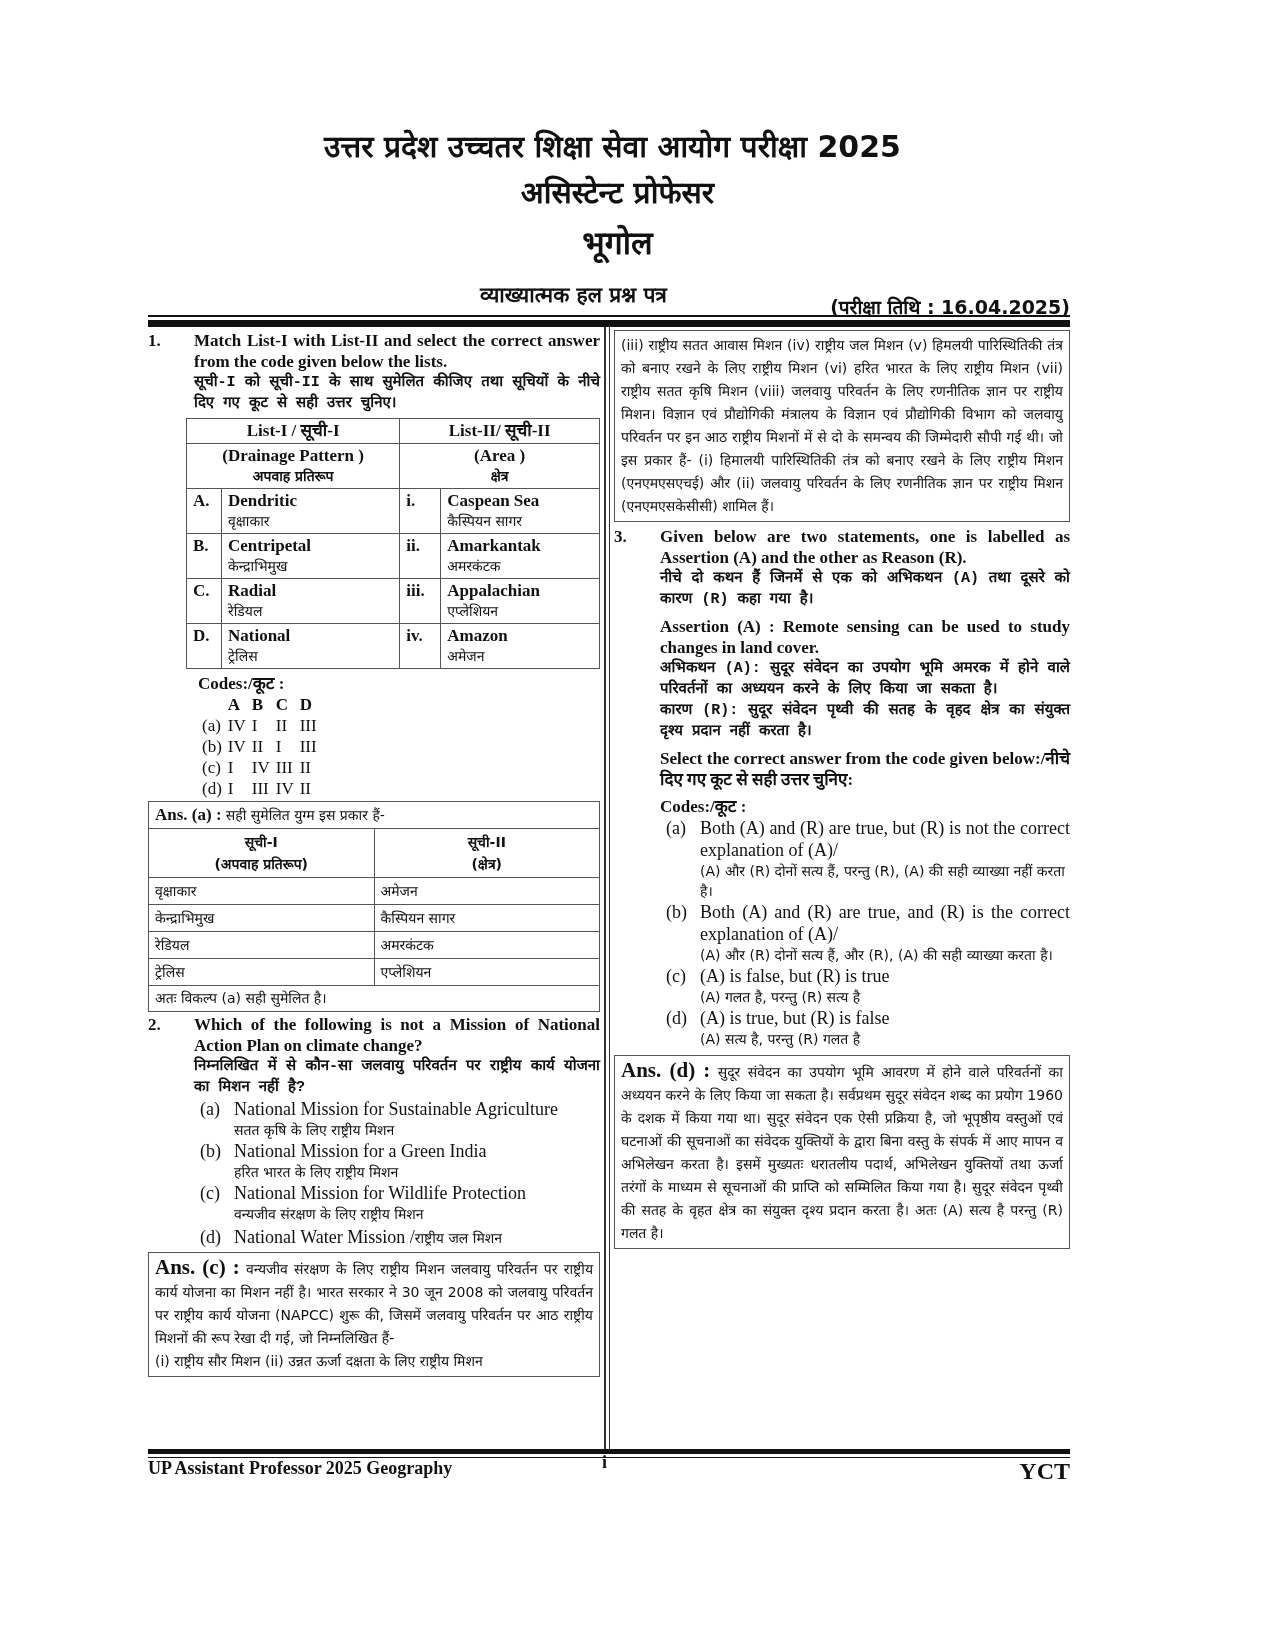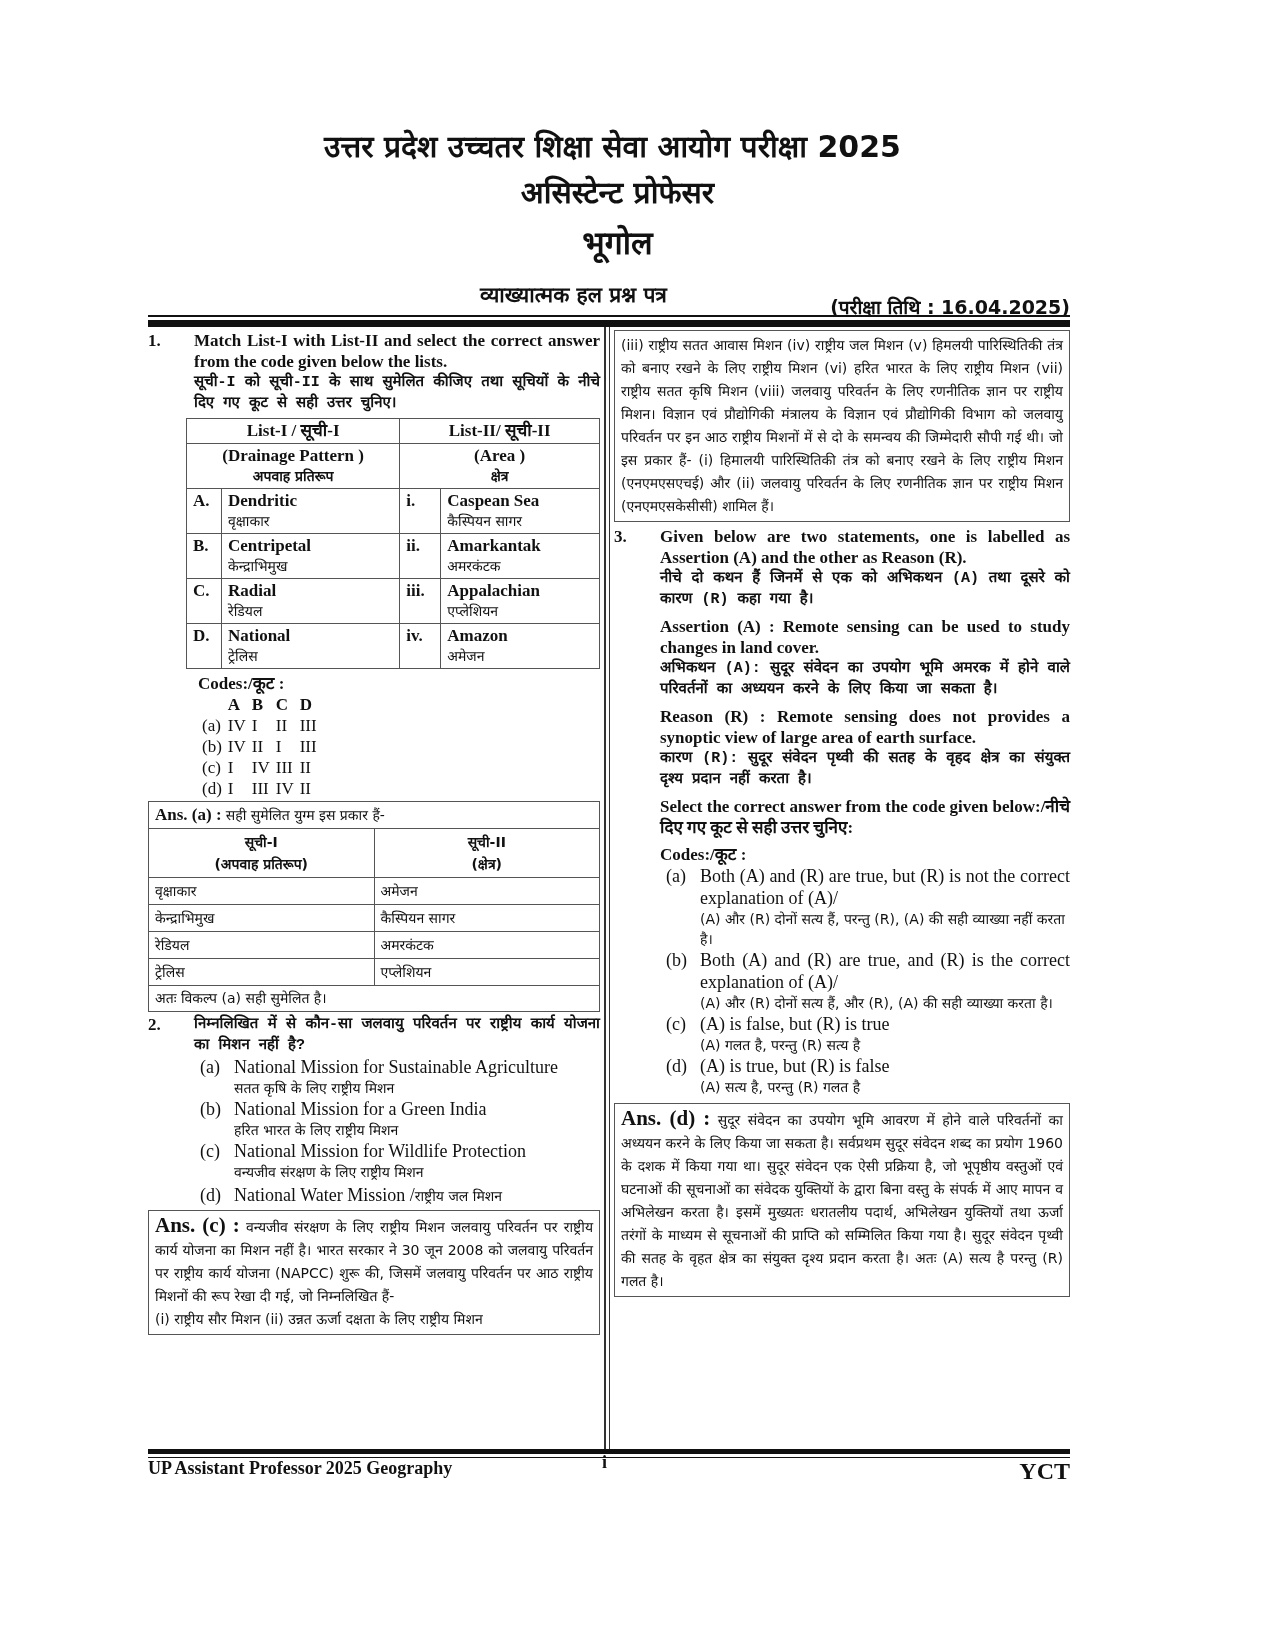--- a/index.html
+++ b/index.html
@@ -218,20 +218,21 @@
               <td>एप्लेशियन</td>
             </tr>
       </tbody>
         </table>
       <div class="line hi" style="border-top:1.5px solid #555">अतः विकल्प (a) सही सुमेलित है।</div>
     </div>
   </div>
 
   <div class="q" style="margin-top:2px">
     <span class="qnum">2.</span>
+    <div class="qtext">Which of the following is not a Mission of National Action Plan on climate change?</div>
     <div class="qtext-hi">निम्नलिखित में से कौन-सा जलवायु परिवर्तन पर राष्ट्रीय कार्य योजना का मिशन नहीं है?</div>
     <div class="opt">
       <span class="ol opt-en">(a)</span>
       <div class="opt-en">National Mission for Sustainable Agriculture</div>
       <div class="opt-hi">सतत कृषि के लिए राष्ट्रीय मिशन</div>
     </div>
     <div class="opt">
       <span class="ol opt-en">(b)</span>
       <div class="opt-en">National Mission for a Green India</div>
       <div class="opt-hi">हरित भारत के लिए राष्ट्रीय मिशन</div>
@@ -257,21 +258,20 @@
   <div class="box para">
     <span>(iii) राष्ट्रीय सतत आवास मिशन (iv) राष्ट्रीय जल मिशन (v) हिमलयी पारिस्थितिकी तंत्र को बनाए रखने के लिए राष्ट्रीय मिशन (vi) हरित भारत के लिए राष्ट्रीय मिशन (vii) राष्ट्रीय सतत कृषि मिशन (viii) जलवायु परिवर्तन के लिए रणनीतिक ज्ञान पर राष्ट्रीय मिशन। विज्ञान एवं प्रौद्योगिकी मंत्रालय के विज्ञान एवं प्रौद्योगिकी विभाग को जलवायु परिवर्तन पर इन आठ राष्ट्रीय मिशनों में से दो के समन्वय की जिम्मेदारी सौपी गई थी। जो इस प्रकार हैं- (i) हिमालयी पारिस्थितिकी तंत्र को बनाए रखने के लिए राष्ट्रीय मिशन (एनएमएसएचई) और (ii) जलवायु परिवर्तन के लिए रणनीतिक ज्ञान पर राष्ट्रीय मिशन (एनएमएसकेसीसी) शामिल हैं।</span>
   </div>
 
   <div class="q" style="margin-top:4px">
     <span class="qnum">3.</span>
     <div class="qtext">Given below are two statements, one is labelled as Assertion (A) and the other as Reason (R).</div>
     <div class="qtext-hi">नीचे दो कथन हैं जिनमें से एक को अभिकथन (A) तथा दूसरे को कारण (R) कहा गया है।</div>
     <div class="qtext" style="margin-top:6px">Assertion (A) : Remote sensing can be used to study changes in land cover.</div>
     <div class="qtext-hi">अभिकथन (A): सुदूर संवेदन का उपयोग भूमि अमरक में होने वाले परिवर्तनों का अध्ययन करने के लिए किया जा सकता है।</div>
-    <div class="qtext" style="margin-top:6px">Reason (R) : Remote sensing does not provides a synoptic view of large area of earth surface.</div>
     <div class="qtext-hi">कारण (R): सुदूर संवेदन पृथ्वी की सतह के वृहद क्षेत्र का संयुक्त दृश्य प्रदान नहीं करता है।</div>
     <div class="qtext" style="margin-top:6px">Select the correct answer from the code given below:/नीचे दिए गए कूट से सही उत्तर चुनिए:</div>
     <div class="b" style="margin-top:6px">Codes:/कूट :</div>
     <div class="opt">
       <span class="ol opt-en">(a)</span>
       <div class="opt-en" style="text-align:justify">Both (A) and (R) are true, but (R) is not the correct explanation of (A)/</div>
       <div class="opt-hi">(A) और (R) दोनों सत्य हैं, परन्तु (R), (A) की सही व्याख्या नहीं करता है।</div>
     </div>
     <div class="opt">
       <span class="ol opt-en">(b)</span>

